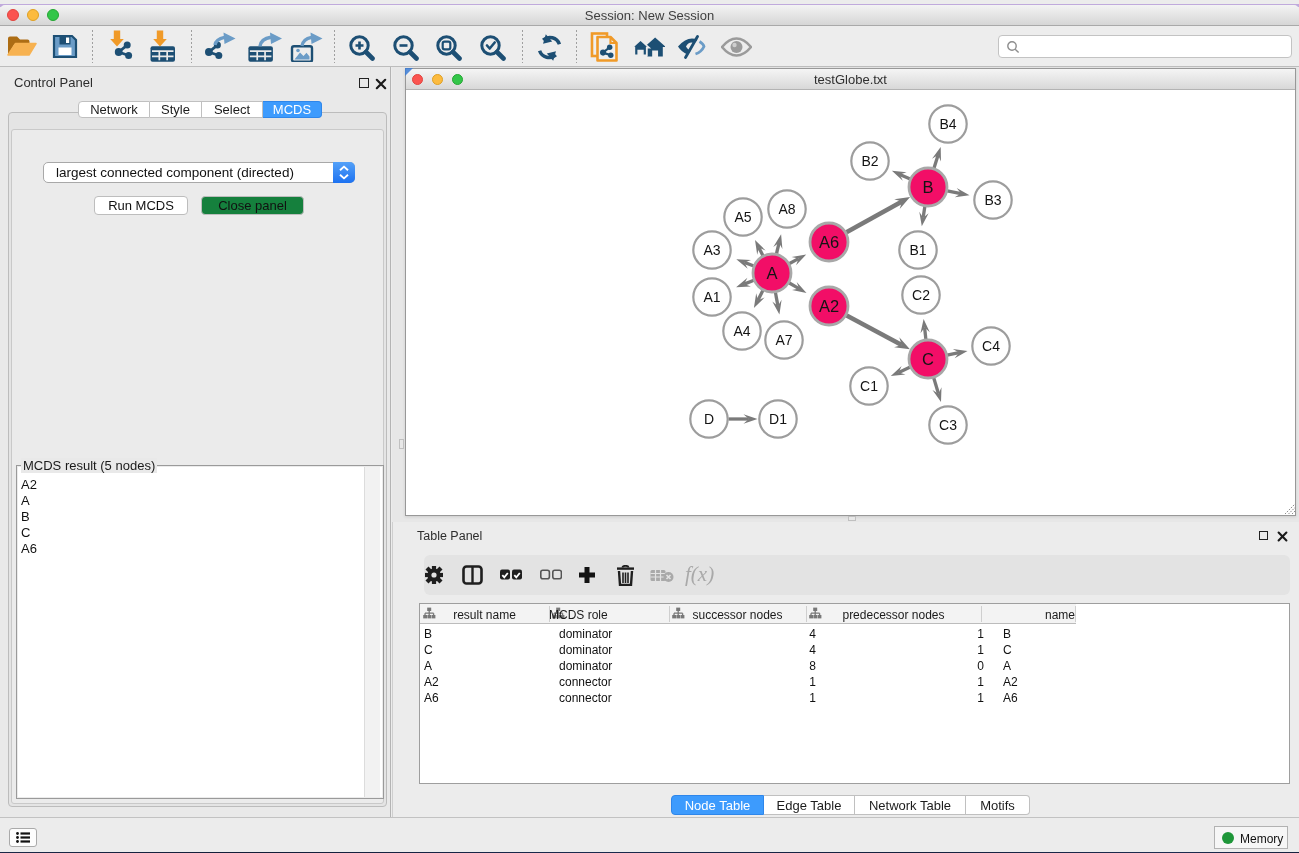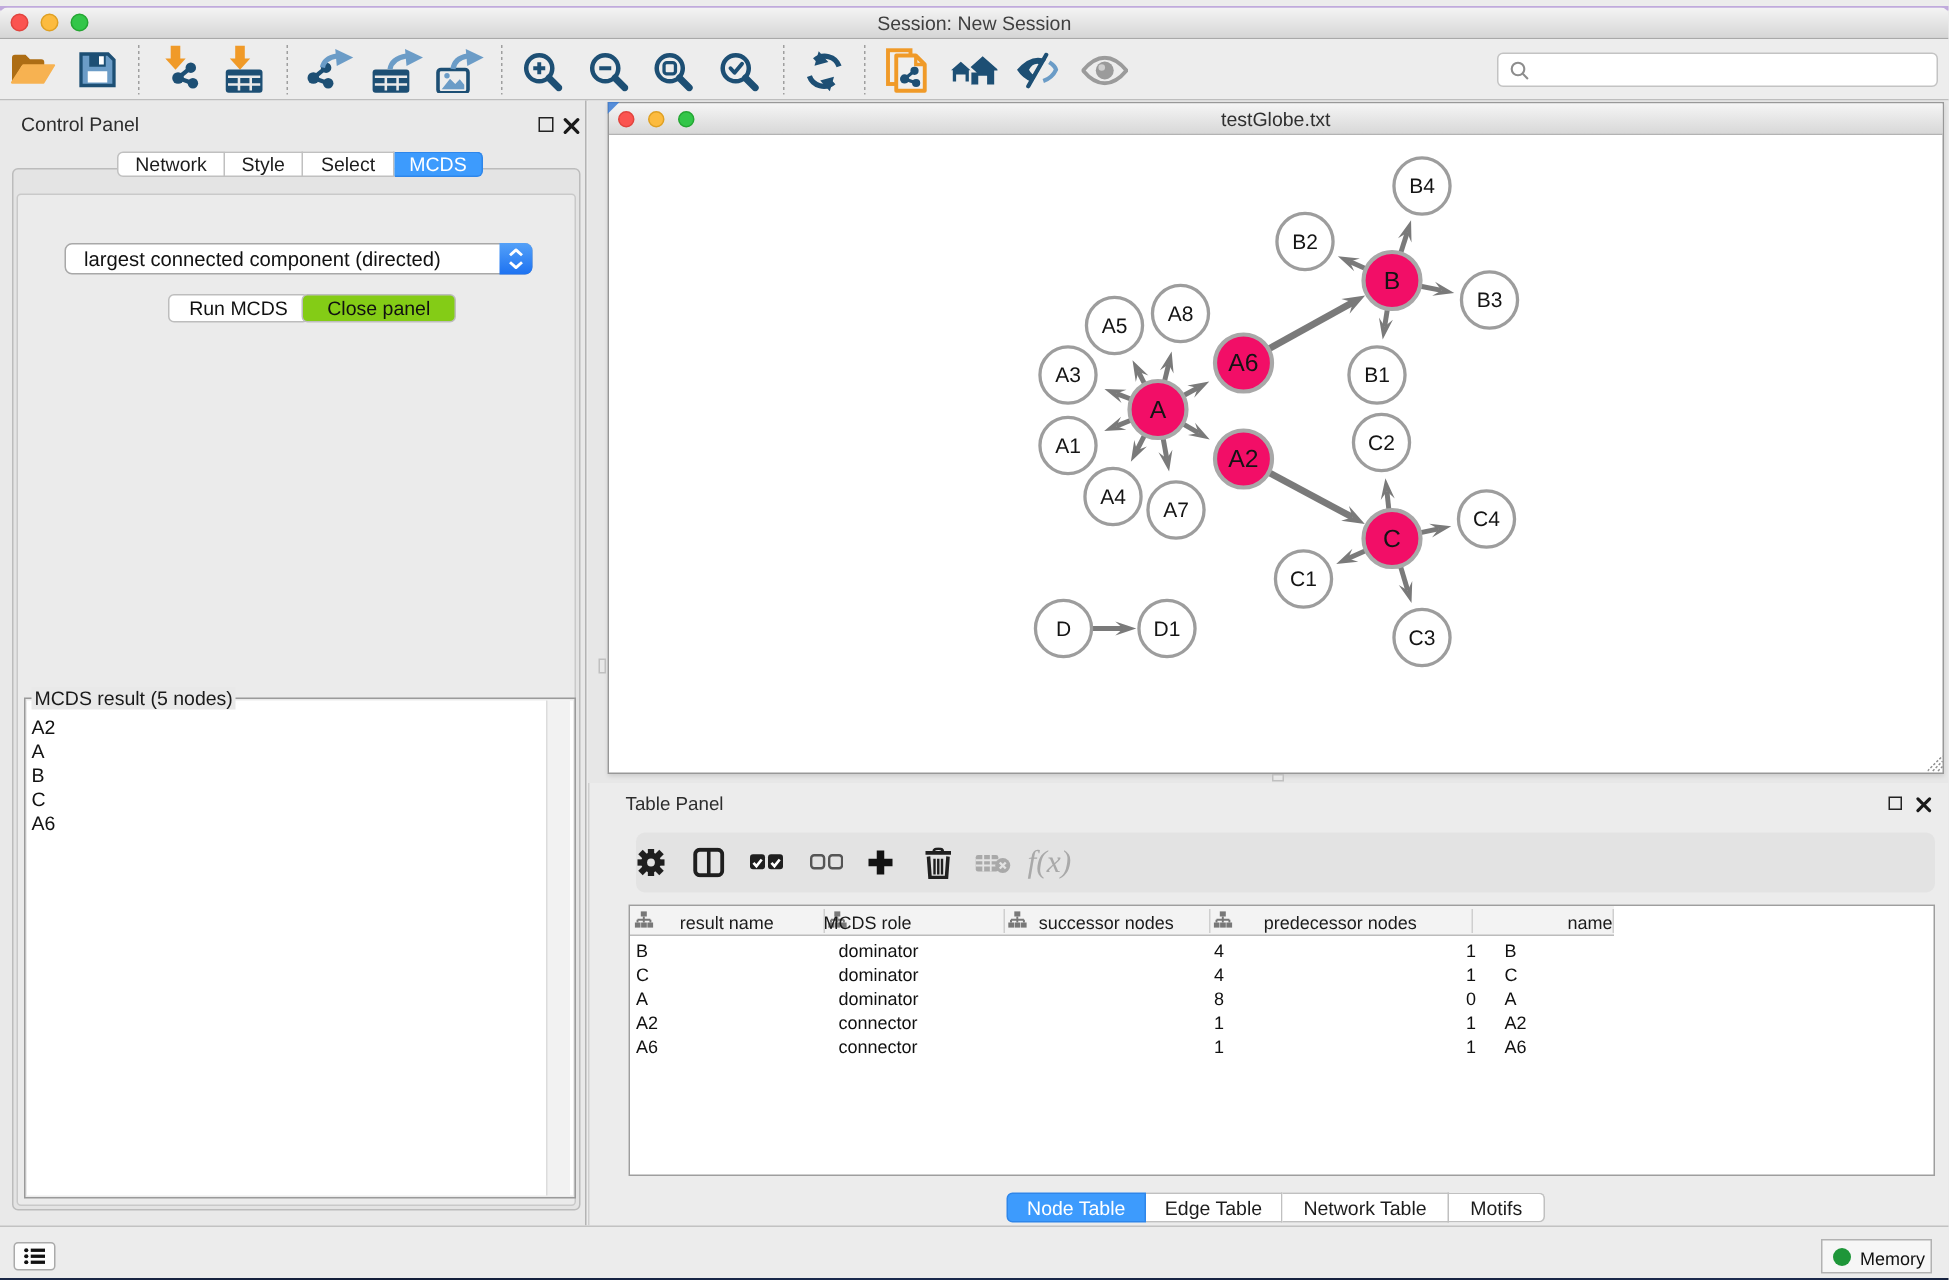--- a/index.html
+++ b/index.html
@@ -142,22 +142,22 @@
 <div class="abs" style="left:202px;top:97px;width:61px;height:17px;background:#fff;border:1px solid #c0c0c0;border-left:none;font-size:13px;color:#1c1c1c;text-align:center;line-height:16px;">Select</div>
 <div class="abs" style="left:263px;top:97px;width:59px;height:17px;background:#3d9bfd;border:1px solid #2e86ea;border-left:none;border-radius:0 4px 4px 0;font-size:13px;color:#fff;text-align:center;line-height:16px;">MCDS</div>
 
 <div class="abs" style="left:43px;top:158px;width:312px;height:21px;background:#fff;border:1px solid #a8a8a8;border-radius:5px;"></div>
 <div class="abs" style="left:56px;top:161px;font-size:13.5px;color:#111;">largest connected component (directed)</div>
 <div class="abs" style="left:333px;top:158px;width:22px;height:21px;background:linear-gradient(#54a1f8,#1d72f1);border-radius:0 5px 5px 0;"></div>
 <svg class="abs" style="left:338px;top:161px" width="12" height="15" viewBox="0 0 12 15">
       <path d="M2 5.2 L6 1.6 L10 5.2" fill="none" stroke="#fff" stroke-width="1.9" stroke-linejoin="round"></path>
       <path d="M2 9.8 L6 13.4 L10 9.8" fill="none" stroke="#fff" stroke-width="1.9" stroke-linejoin="round"></path>
     </svg>
-<div class="abs" style="left:94px;top:192px;width:94px;height:19px;background:#fff;border:1px solid #bdbdbd;border-radius:4px;font-size:13px;color:#111;text-align:center;line-height:17px;margin-left:18px;">Run MCDS</div>
-<div class="abs" style="left:201px;top:192px;width:103px;height:19px;background:#84cc16;border:1px solid #bdbdbd;border-radius:4px;font-size:13px;color:#111;text-align:center;line-height:17px;">Close panel</div>
+<div class="abs" style="left:94px;top:192px;width:94px;height:19px;background:#fff;border:1px solid #bdbdbd;border-radius:4px;font-size:13px;color:#111;text-align:center;line-height:17px;">Run MCDS</div>
+<div class="abs" style="left:201px;top:192px;width:103px;height:19px;background:#15803d;border:1px solid #bdbdbd;border-radius:4px;font-size:13px;color:#111;text-align:center;line-height:17px;">Close panel</div>
 
 <div class="abs" style="left:16px;top:461px;width:368px;height:334px;border:1px solid #9a9a9a;"></div>
 <div class="abs" style="left:18px;top:463px;width:364px;height:330px;background:#fff;"></div>
 <div class="abs" style="left:364px;top:463px;width:16px;height:330px;background:#f2f2f2;border-left:1px solid #dcdcdc;"></div>
 <div class="abs" style="left:21px;top:454px;background:#e9e9e9;padding:0 2px;font-size:13px;color:#1a1a1a;">MCDS result (5 nodes)</div>
 <div class="abs" style="left:21px;top:473px;font-size:13px;color:#111;line-height:16px;">A2<br>A<br>B<br>C<br>A6</div>
 
 <div class="abs" style="left:392px;top:63px;width:907px;height:750px;background:#e7e7e7;"></div>
 
 <div class="abs" style="left:405px;top:64px;width:891px;height:448px;background:#fff;border:1px solid #989898;box-shadow:0 1px 3px rgba(0,0,0,0.12);"></div>

